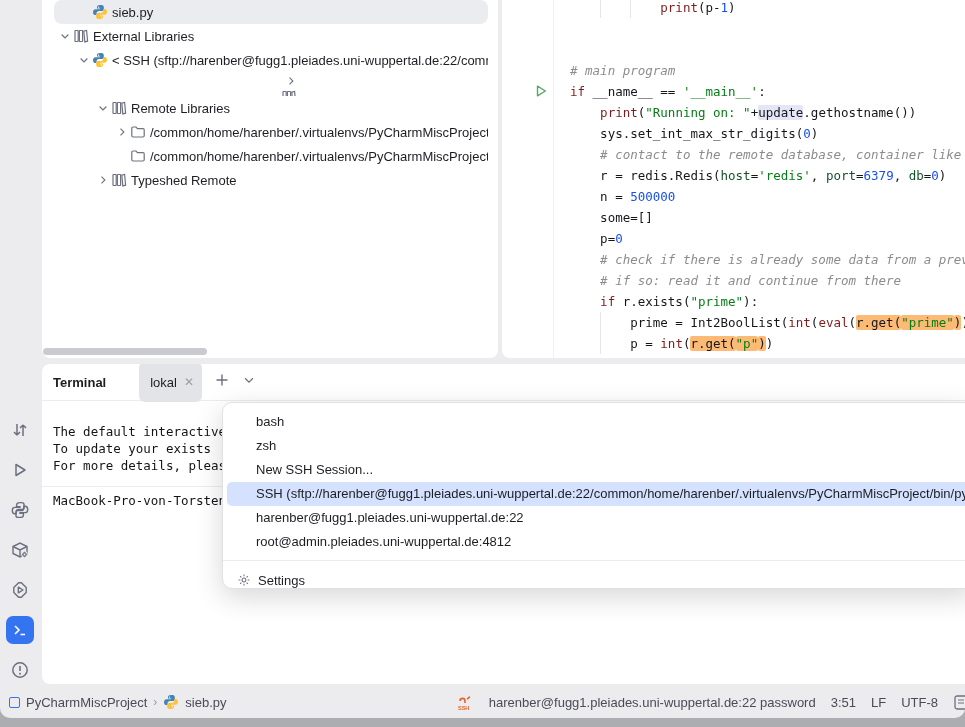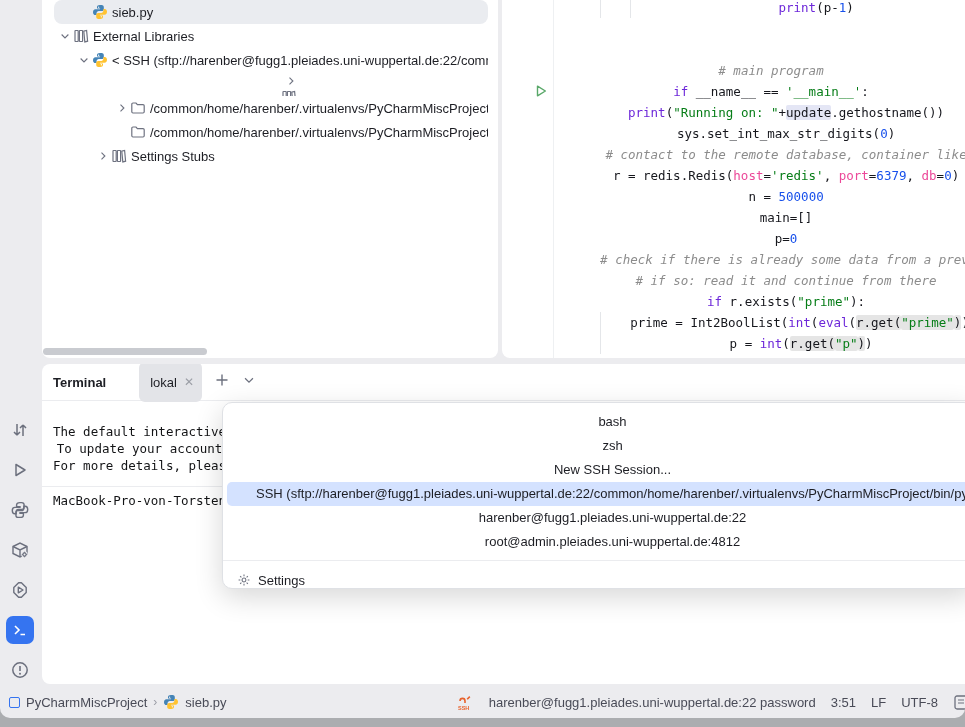--- a/index.html
+++ b/index.html
@@ -1,18 +1,18 @@
 <!DOCTYPE html>
 <html><head>
 <meta charset="utf-8">
 <style>
   * { margin:0; padding:0; box-sizing:border-box; }
   html,body { width:965px; height:727px; overflow:hidden; }
   body { background:#abadb0; font-family:"Liberation Sans", sans-serif; }
-  .window { position:absolute; left:0; top:0; right:0; bottom:9px; background:#ececef; border-radius:0 0 10px 10px; overflow:hidden;text-align:center; }
+  .window { position:absolute; left:0; top:0; right:0; bottom:9px; background:#ececef; border-radius:0 0 10px 10px; overflow:hidden; }
 
   
   .stripe { position:absolute; left:0; top:0; width:40px; bottom:0; }
   .stripe-btn { position:absolute; left:6px; width:28px; height:28px; border-radius:7px; display:flex; align-items:center; justify-content:center; color:#6c707e; }
   .stripe-btn.active { background:#3574f0; color:#fff; }
   .stripe-btn svg { display:block; }
 
   
   .panel { position:absolute; background:#fff; border-radius:8px; overflow:hidden; }
   #project-panel { left:42px; top:-10px; width:456px; height:368px; }
@@ -23,25 +23,25 @@
   #tree { position:absolute; left:0; top:10px; right:0; }
   .trow { display:flex; align-items:center; height:24px; margin:0 10px 0 12px; border-radius:8px; white-space:nowrap; overflow:hidden; font-size:13px; color:#1d1e24; }
   .trow.sel { background:#eaecf0; }
   .tchev { width:17px; height:16px; flex:0 0 17px; display:flex; align-items:center; justify-content:center; color:#6e7280; }
   .ticon { width:16px; height:16px; flex:0 0 16px; margin-right:4px; display:flex; align-items:center; justify-content:center; }
   .tree-hscroll { position:absolute; left:1px; top:358px; width:164px; height:7px; background:#c9cbd0; border-radius:4px; }
   .gutter-border { position:absolute; left:51px; top:0; bottom:0; width:1px; background:#eef0f2; }
   #code { position:absolute; left:68px; top:7px; right:0; font-family:"DejaVu Sans Mono", monospace; font-size:12.5px; }
   .cline { position:relative; height:21px; line-height:21px; white-space:pre; }
   .guide { position:absolute; top:0; bottom:0; width:1px; background:#e4e6e9; }
-  .tk-d{color:#16171d} .tk-kw{color:#6d28d9} .tk-num{color:#1750eb}
-  .tk-str{color:#067d17} .tk-par{color:#ec4899}
+  .tk-d{color:#16171d} .tk-kw{color:#7f1d1d} .tk-num{color:#1750eb}
+  .tk-str{color:#067d17} .tk-par{color:#14532d}
   .tk-com{color:#8c8c8c; font-style:italic}
   .bg-lav{background:#e4e6f5; border-radius:2px}
-  .bg-yel{background:#e5e5e5; border-radius:2px}
+  .bg-yel{background:#fdba74; border-radius:2px}
   .run-arrow { position:absolute; left:32px; color:#59a869; }
 
   
   .term-header { position:absolute; left:0; top:0; right:0; height:37px; display:flex; align-items:center; border-bottom:1px solid #ebecef; }
   .term-title { font-size:13px; font-weight:bold; color:#1d1e24; margin-left:11px; }
   .term-tab { margin-left:33px; height:40px; background:#e3e4e8; border-radius:6px; display:flex; align-items:center; padding:0 8px 0 11px; font-size:13px; color:#1d1e24; }
   .term-tab .close-x { margin-left:7px; color:#9간a; color:#9b9ea6; font-size:12px; }
   .term-plus { margin-left:12px; color:#6c707e; }
   .term-chevron { margin-left:12px; color:#6c707e; }
   #term-out { position:absolute; left:11px; top:59px; font-family:"DejaVu Sans Mono", monospace; font-size:12.5px; line-height:17px; color:#131416; white-space:pre; }
@@ -181,78 +181,95 @@
             <svg width="16" height="16" viewBox="0 0 16 16">
               <g fill="none" stroke="#6e7280" stroke-width="1.2">
                 <rect x="2" y="2.5" width="3.2" height="11" rx="0.5"></rect>
                 <rect x="6.4" y="2.5" width="3.2" height="11" rx="0.5"></rect>
                 <path d="M10.8 3.2l2.8-.7 1 10.7-2.8.7z"></path>
               </g>
             </svg>
           </span>
           <span>Binary Skeletons</span>
         </div>
-        <div class="trow" style="padding-left: 59px;">
-          <span class="tchev">
-            <svg width="12" height="12" viewBox="0 0 16 16">
-              <path d="M6 3.5L10.5 8 6 12.5" stroke="currentColor" stroke-width="1.5" fill="none"></path>
-            </svg>
-          </span>
-          <span class="ticon">
-            <svg width="16" height="16" viewBox="0 0 16 16">
-              <path fill="none" stroke="#6e7280" stroke-width="1.2" d="M1.8 4.2c0-.7.5-1.2 1.2-1.2h3l1.4 1.6h5.6c.7 0 1.2.5 1.2 1.2v6c0 .7-.5 1.2-1.2 1.2H3c-.7 0-1.2-.5-1.2-1.2V4.2z"></path>
-            </svg>
-          </span>
-          <span>/common/home/harenber/.virtualenvs/PyCharmMiscProject/lib</span>
-        </div>
-        <div class="trow" style="padding-left: 59px;">
-          <span class="tchev"></span>
-          <span class="ticon">
-            <svg width="16" height="16" viewBox="0 0 16 16">
-              <path fill="none" stroke="#6e7280" stroke-width="1.2" d="M1.8 4.2c0-.7.5-1.2 1.2-1.2h3l1.4 1.6h5.6c.7 0 1.2.5 1.2 1.2v6c0 .7-.5 1.2-1.2 1.2H3c-.7 0-1.2-.5-1.2-1.2V4.2z"></path>
-            </svg>
-          </span>
-          <span>/common/home/harenber/.virtualenvs/PyCharmMiscProject/lib</span>
-        </div>
         <div class="trow" style="padding-left: 40px;">
           <span class="tchev">
             <svg width="12" height="12" viewBox="0 0 16 16">
-              <path d="M6 3.5L10.5 8 6 12.5" stroke="currentColor" stroke-width="1.5" fill="none"></path>
+              <path d="M3.5 6l4.5 4.5L12.5 6" stroke="currentColor" stroke-width="1.5" fill="none"></path>
             </svg>
           </span>
           <span class="ticon">
             <svg width="16" height="16" viewBox="0 0 16 16">
               <g fill="none" stroke="#6e7280" stroke-width="1.2">
                 <rect x="2" y="2.5" width="3.2" height="11" rx="0.5"></rect>
                 <rect x="6.4" y="2.5" width="3.2" height="11" rx="0.5"></rect>
                 <path d="M10.8 3.2l2.8-.7 1 10.7-2.8.7z"></path>
               </g>
             </svg>
           </span>
-          <span>Settings Stubs</span>
+          <span>Remote Libraries</span>
+        </div>
+        <div class="trow" style="padding-left: 59px;">
+          <span class="tchev">
+            <svg width="12" height="12" viewBox="0 0 16 16">
+              <path d="M6 3.5L10.5 8 6 12.5" stroke="currentColor" stroke-width="1.5" fill="none"></path>
+            </svg>
+          </span>
+          <span class="ticon">
+            <svg width="16" height="16" viewBox="0 0 16 16">
+              <path fill="none" stroke="#6e7280" stroke-width="1.2" d="M1.8 4.2c0-.7.5-1.2 1.2-1.2h3l1.4 1.6h5.6c.7 0 1.2.5 1.2 1.2v6c0 .7-.5 1.2-1.2 1.2H3c-.7 0-1.2-.5-1.2-1.2V4.2z"></path>
+            </svg>
+          </span>
+          <span>/common/home/harenber/.virtualenvs/PyCharmMiscProject/lib</span>
+        </div>
+        <div class="trow" style="padding-left: 59px;">
+          <span class="tchev"></span>
+          <span class="ticon">
+            <svg width="16" height="16" viewBox="0 0 16 16">
+              <path fill="none" stroke="#6e7280" stroke-width="1.2" d="M1.8 4.2c0-.7.5-1.2 1.2-1.2h3l1.4 1.6h5.6c.7 0 1.2.5 1.2 1.2v6c0 .7-.5 1.2-1.2 1.2H3c-.7 0-1.2-.5-1.2-1.2V4.2z"></path>
+            </svg>
+          </span>
+          <span>/common/home/harenber/.virtualenvs/PyCharmMiscProject/lib</span>
+        </div>
+        <div class="trow" style="padding-left: 40px;">
+          <span class="tchev">
+            <svg width="12" height="12" viewBox="0 0 16 16">
+              <path d="M6 3.5L10.5 8 6 12.5" stroke="currentColor" stroke-width="1.5" fill="none"></path>
+            </svg>
+          </span>
+          <span class="ticon">
+            <svg width="16" height="16" viewBox="0 0 16 16">
+              <g fill="none" stroke="#6e7280" stroke-width="1.2">
+                <rect x="2" y="2.5" width="3.2" height="11" rx="0.5"></rect>
+                <rect x="6.4" y="2.5" width="3.2" height="11" rx="0.5"></rect>
+                <path d="M10.8 3.2l2.8-.7 1 10.7-2.8.7z"></path>
+              </g>
+            </svg>
+          </span>
+          <span>Typeshed Remote</span>
         </div>
       </div>
     <div class="tree-hscroll"></div>
   </div>
 
   <div class="panel" id="editor-panel">
     <div class="gutter-border"></div>
     <div id="gutter"></div>
     <div id="code">
         <div class="cline"><span class="guide" style="left: 30.12px;"></span><span class="guide" style="left: 60.24px;"></span><span>            </span><span class="tk-kw">print</span><span class="tk-d">(p-</span><span class="tk-num">1</span><span class="tk-d">)</span></div>
         <div class="cline"></div>
         <div class="cline"></div>
         <div class="cline"><span class="tk-com"># main program</span></div>
         <div class="cline"><span class="tk-kw">if </span><span class="tk-d">__name__ == </span><span class="tk-str">'__main__'</span><span class="tk-d">:</span></div>
         <div class="cline"><span>    </span><span class="tk-kw">print</span><span class="tk-d">(</span><span class="tk-str">"Running on: "</span><span class="tk-d">+</span><span class="tk-d bg-lav">update</span><span class="tk-d">.gethostname())</span></div>
         <div class="cline"><span>    </span><span class="tk-d">sys.set_int_max_str_digits(</span><span class="tk-num">0</span><span class="tk-d">)</span></div>
         <div class="cline"><span>    </span><span class="tk-com"># contact to the remote database, container like</span></div>
         <div class="cline"><span>    </span><span class="tk-d">r = redis.Redis(</span><span class="tk-par">host</span><span class="tk-d">=</span><span class="tk-str">'redis'</span><span class="tk-d">, </span><span class="tk-par">port</span><span class="tk-d">=</span><span class="tk-num">6379</span><span class="tk-d">, </span><span class="tk-par">db</span><span class="tk-d">=</span><span class="tk-num">0</span><span class="tk-d">)</span></div>
         <div class="cline"><span>    </span><span class="tk-d">n = </span><span class="tk-num">500000</span></div>
-        <div class="cline"><span>    </span><span class="tk-d">main=[]</span></div>
+        <div class="cline"><span>    </span><span class="tk-d">some=[]</span></div>
         <div class="cline"><span>    </span><span class="tk-d">p=</span><span class="tk-num">0</span></div>
         <div class="cline"><span>    </span><span class="tk-com"># check if there is already some data from a previo</span></div>
         <div class="cline"><span>    </span><span class="tk-com"># if so: read it and continue from there</span></div>
         <div class="cline"><span>    </span><span class="tk-kw">if </span><span class="tk-d">r.exists(</span><span class="tk-str">"prime"</span><span class="tk-d">):</span></div>
         <div class="cline"><span class="guide" style="left: 30.12px;"></span><span>        </span><span class="tk-d">prime = Int2BoolList(</span><span class="tk-kw">int</span><span class="tk-d">(</span><span class="tk-kw">eval</span><span class="tk-d">(</span><span class="tk-d bg-yel">r.get(</span><span class="tk-str bg-yel">"prime"</span><span class="tk-d bg-yel">)</span><span class="tk-d">)))</span></div>
         <div class="cline"><span class="guide" style="left: 30.12px;"></span><span>        </span><span class="tk-d">p = </span><span class="tk-kw">int</span><span class="tk-d">(</span><span class="tk-d bg-yel">r.get(</span><span class="tk-str bg-yel">"p"</span><span class="tk-d bg-yel">)</span><span class="tk-d">)</span></div>
       </div>
   <div class="run-arrow" style="top: 94px;"><svg width="14" height="14" viewBox="0 0 16 16">
           <path d="M4 2.5v11l9-5.5z" fill="none" stroke="currentColor" stroke-width="1.6" stroke-linejoin="round"></path>
         </svg></div>
@@ -269,21 +286,21 @@
         <svg width="16" height="16" viewBox="0 0 16 16">
             <path d="M8 2.5v11M2.5 8h11" stroke="currentColor" stroke-width="1.4" fill="none"></path>
           </svg>
       </span>
       <span class="term-chevron">
         <svg width="14" height="14" viewBox="0 0 16 16">
             <path d="M3.5 6l4.5 4.5L12.5 6" stroke="currentColor" stroke-width="1.4" fill="none"></path>
           </svg>
       </span>
     </div>
-    <div id="term-out"><div>The default interactive</div><div>To update your account</div><div>For more details, pleas</div></div>
+    <div id="term-out"><div>The default interactive</div><div>To update your exists</div><div>For more details, pleas</div></div>
     <div class="term-sep"></div>
     <div id="term-prompt">MacBook-Pro-von-Torsten</div>
   </div>
 
   <div id="menu">
       <div class="mitem">bash</div>
       <div class="mitem">zsh</div>
       <div class="mitem">New SSH Session...</div>
       <div class="mitem sel">SSH (sftp://harenber@fugg1.pleiades.uni-wuppertal.de:22/common/home/harenber/.virtualenvs/PyCharmMiscProject/bin/python</div>
       <div class="mitem">harenber@fugg1.pleiades.uni-wuppertal.de:22</div>

